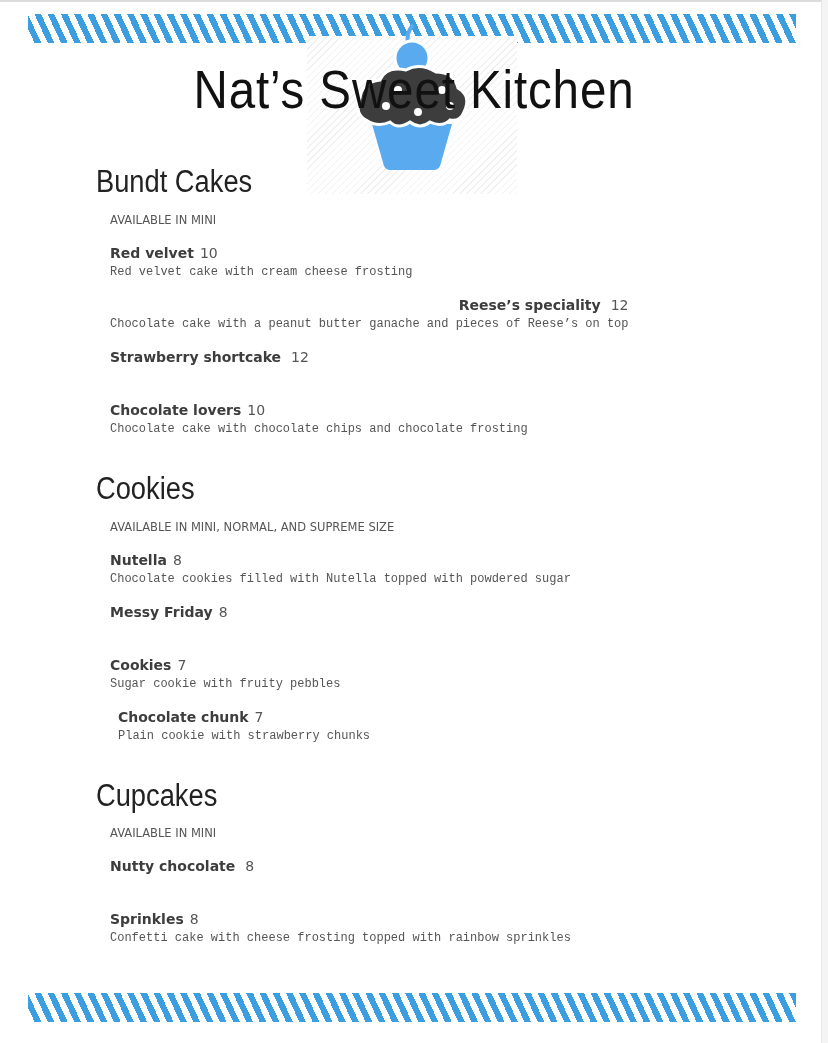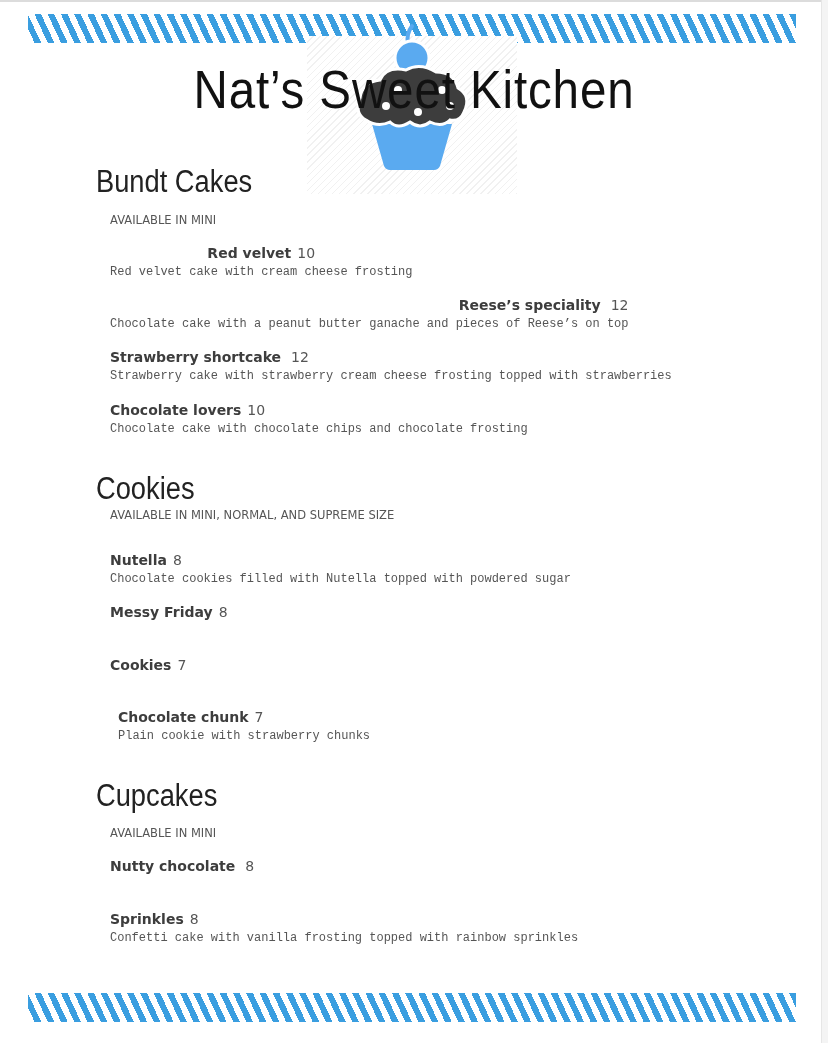--- a/index.html
+++ b/index.html
@@ -65,59 +65,59 @@
   <circle cx="36" cy="92" r="4" fill="#ffffff"></circle>
   <circle cx="68" cy="98" r="4" fill="#ffffff"></circle>
   <circle cx="100" cy="92" r="4" fill="#ffffff"></circle>
 </svg>
 
 <h1 class="title" style="margin:0;">Nat’s Sweet Kitchen</h1>
 
 <div class="section-title" style="top:164px;">Bundt Cakes</div>
 <div class="availability" style="top:213px;">AVAILABLE IN MINI</div>
 
-<div class="item" style="top:243px;text-align:center;">
+<div class="item" style="top:243px;">
   <span class="item-name">Red velvet</span><span class="item-price">10</span>
   <div class="item-desc">Red velvet cake with cream cheese frosting</div>
 </div>
 <div class="item" style="top:295px;text-align:right;">
   <span class="item-name">Reese’s speciality</span><span class="item-price" style="margin-left:10px;">12</span>
   <div class="item-desc">Chocolate cake with a peanut butter ganache and pieces of Reese’s on top</div>
 </div>
 <div class="item" style="top:347px;">
   <span class="item-name">Strawberry shortcake</span><span class="item-price" style="margin-left:10px;">12</span>
-  <div class="item-desc">Strawberry cake with strawberry cream cheese frosting topped with strawberries</div>
 </div>
 <div class="item" style="top:400px;">
   <span class="item-name">Chocolate lovers</span><span class="item-price">10</span>
   <div class="item-desc">Chocolate cake with chocolate chips and chocolate frosting</div>
 </div>
 
 <div class="section-title" style="top:471px;">Cookies</div>
-<div class="availability" style="top:508px;">AVAILABLE IN MINI, NORMAL, AND SUPREME SIZE</div>
+<div class="availability" style="top:520px;">AVAILABLE IN MINI, NORMAL, AND SUPREME SIZE</div>
 
 <div class="item" style="top:550px;">
   <span class="item-name">Nutella</span><span class="item-price">8</span>
   <div class="item-desc">Chocolate cookies filled with Nutella topped with powdered sugar</div>
 </div>
 <div class="item" style="top:602px;">
   <span class="item-name">Messy Friday</span><span class="item-price">8</span>
 </div>
 <div class="item" style="top:655px;">
   <span class="item-name">Cookies</span><span class="item-price">7</span>
+  <div class="item-desc">Sugar cookie with fruity pebbles</div>
 </div>
 <div class="item" style="top:707px;margin-left:8px;">
   <span class="item-name">Chocolate chunk</span><span class="item-price">7</span>
   <div class="item-desc">Plain cookie with strawberry chunks</div>
 </div>
 
 <div class="section-title" style="top:778px;">Cupcakes</div>
 <div class="availability" style="top:826px;">AVAILABLE IN MINI</div>
 
 <div class="item" style="top:856px;">
   <span class="item-name">Nutty chocolate</span><span class="item-price" style="margin-left:10px;">8</span>
 </div>
 <div class="item" style="top:909px;">
   <span class="item-name">Sprinkles</span><span class="item-price">8</span>
-  <div class="item-desc">Confetti cake with vanilla frosting topped with rainbow sprinkles</div>
+  <div class="item-desc">Confetti cake with cheese frosting topped with rainbow sprinkles</div>
 </div>
 
 <div class="stripe bottom"></div>
 
 </body></html>

